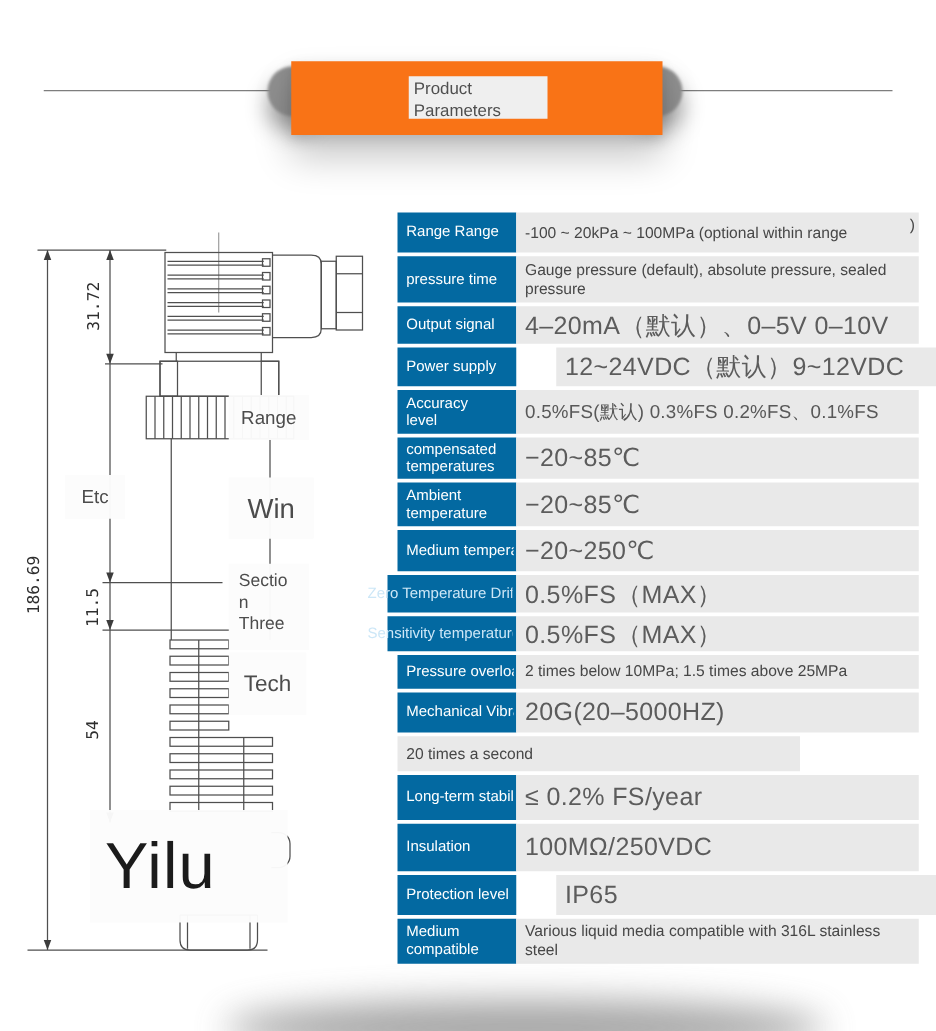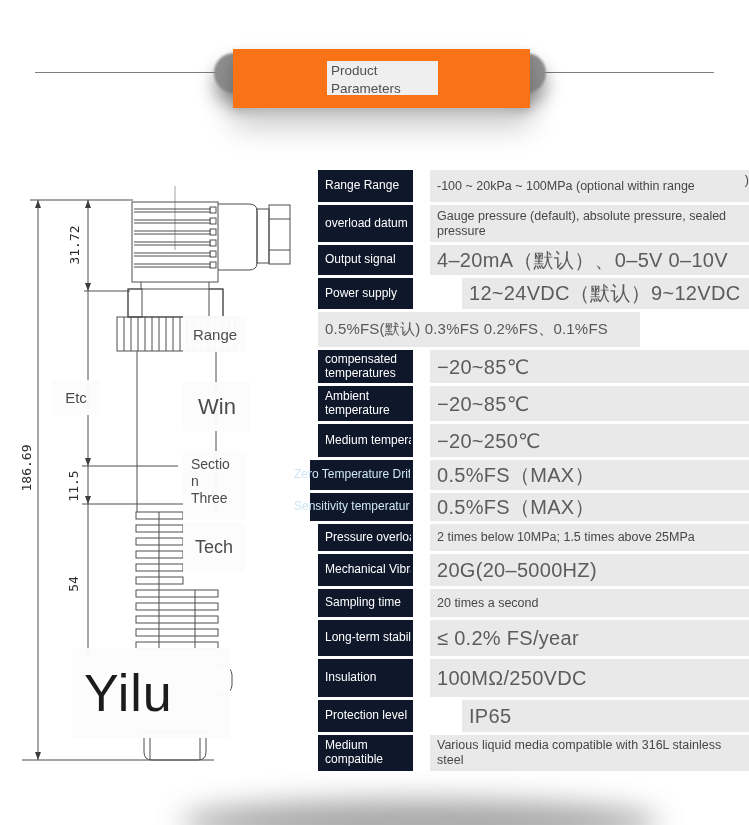--- a/index.html
+++ b/index.html
@@ -39,21 +39,21 @@
        align-items:flex-start;justify-content:flex-start;padding-top:5px;}
   .ovl-section span{display:block;width:44px;margin-left:8px;overflow-wrap:break-word;word-wrap:break-word;}
   .ovl-tech{left:183px;top:522px;width:62px;height:50px;font-size:18px;}
   .ovl-yilu{left:72px;top:648px;width:146px;height:90px;font-size:52px;color:#1b1b1b;
        justify-content:flex-start;padding-left:12px;letter-spacing:1px;}
 
   
   .spec-table{position:absolute;left:318px;top:170px;}
   .row{display:flex;margin-bottom:3px;}
   .cell{box-sizing:border-box;}
-  .label{width:95px;margin-right:17px;background:#0f172a;color:#fff;font-size:12px;line-height:1.15;
+  .label{width:95px;margin-right:0;background:#0369a1;color:#fff;font-size:12px;line-height:1.15;
         display:flex;align-items:center;padding:2px 2px 2px 7px;}
   .value{width:322px;background:#e9e9e9;display:flex;align-items:center;
         padding:2px 4px 2px 7px;position:relative;}
   .v-small{font-size:12.5px;color:#474747;line-height:1.2;}
   .v-mid{font-size:15px;color:#585858;letter-spacing:.2px;text-align:right;}
   .v-big{font-size:20px;color:#5c5c5c;letter-spacing:.3px;}
   .lbl-clip{white-space:nowrap;overflow:hidden;display:block;line-height:2.3;}
   .lbl-narrow{padding-right:28px;}
   .lbl-shift{position:relative;width:103px;margin-left:-8px;overflow:visible;}
   .lbl-shift .shift-txt{position:absolute;left:-16px;right:3px;top:50%;transform:translateY(-50%);
@@ -205,35 +205,36 @@
 
     <div class="row" style="height:32px;">
       <div class="cell label">Range Range</div>
       <div class="cell value v-small">
         <span>-100 ~ 20kPa ~ 100MPa (optional within range</span>
         <span class="paren">)</span>
       </div>
     </div>
 
     <div class="row" style="height:37px;">
-      <div class="cell label">overload datum</div>
+      <div class="cell label">pressure time</div>
       <div class="cell value v-small">Gauge pressure (default), absolute pressure, sealed pressure</div>
     </div>
 
     <div class="row" style="height:30px;border-radius:13px;">
       <div class="cell label">Output signal</div>
       <div class="cell value v-big">4–20mA（默认）、0–5V  0–10V</div>
     </div>
 
     <div class="row" style="height:31px;gap:32px;">
       <div class="cell label">Power supply</div>
       <div class="cell value v-big">12~24VDC（默认）9~12VDC</div>
     </div>
 
     <div class="row" style="height:35px;">
+      <div class="cell label lbl-narrow">Accuracy level</div>
       <div class="cell value v-mid">0.5%FS(默认)  0.3%FS  0.2%FS、0.1%FS</div>
     </div>
 
     <div class="row" style="height:33px;">
       <div class="cell label">compensated temperatures</div>
       <div class="cell value v-big">−20~85℃</div>
     </div>
 
     <div class="row" style="height:35px;">
       <div class="cell label">Ambient temperature</div>
@@ -269,21 +270,20 @@
     </div>
 
     <div class="row" style="height:32px;">
       <div class="cell label">
         <span class="lbl-clip">Mechanical Vibration</span>
       </div>
       <div class="cell value v-big">20G(20–5000HZ)</div>
     </div>
 
     <div class="row" style="height:28px;">
-      <div class="cell label">Sampling time</div>
       <div class="cell value v-small">20 times a second</div>
     </div>
 
     <div class="row" style="height:36px;">
       <div class="cell label">
         <span class="lbl-clip">Long-term stability</span>
       </div>
       <div class="cell value v-big">≤ 0.2% FS/year</div>
     </div>
 

